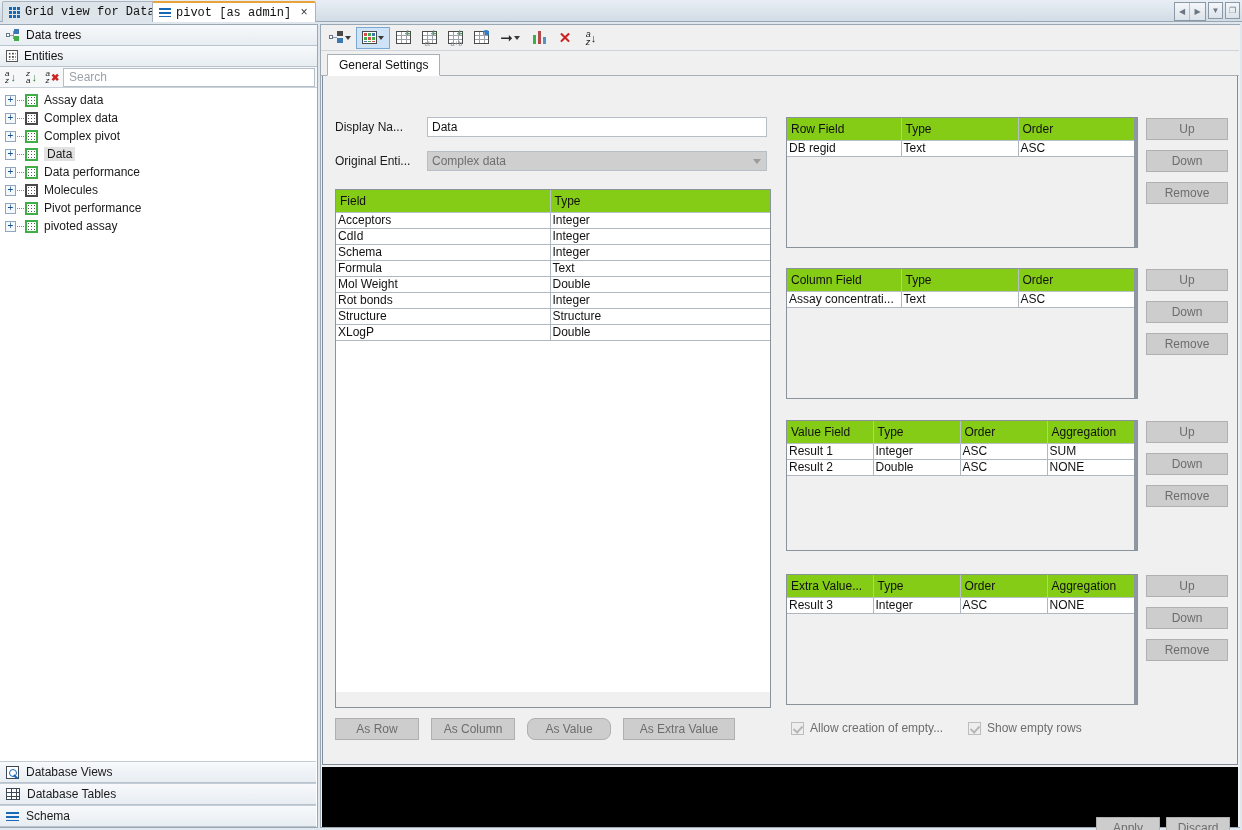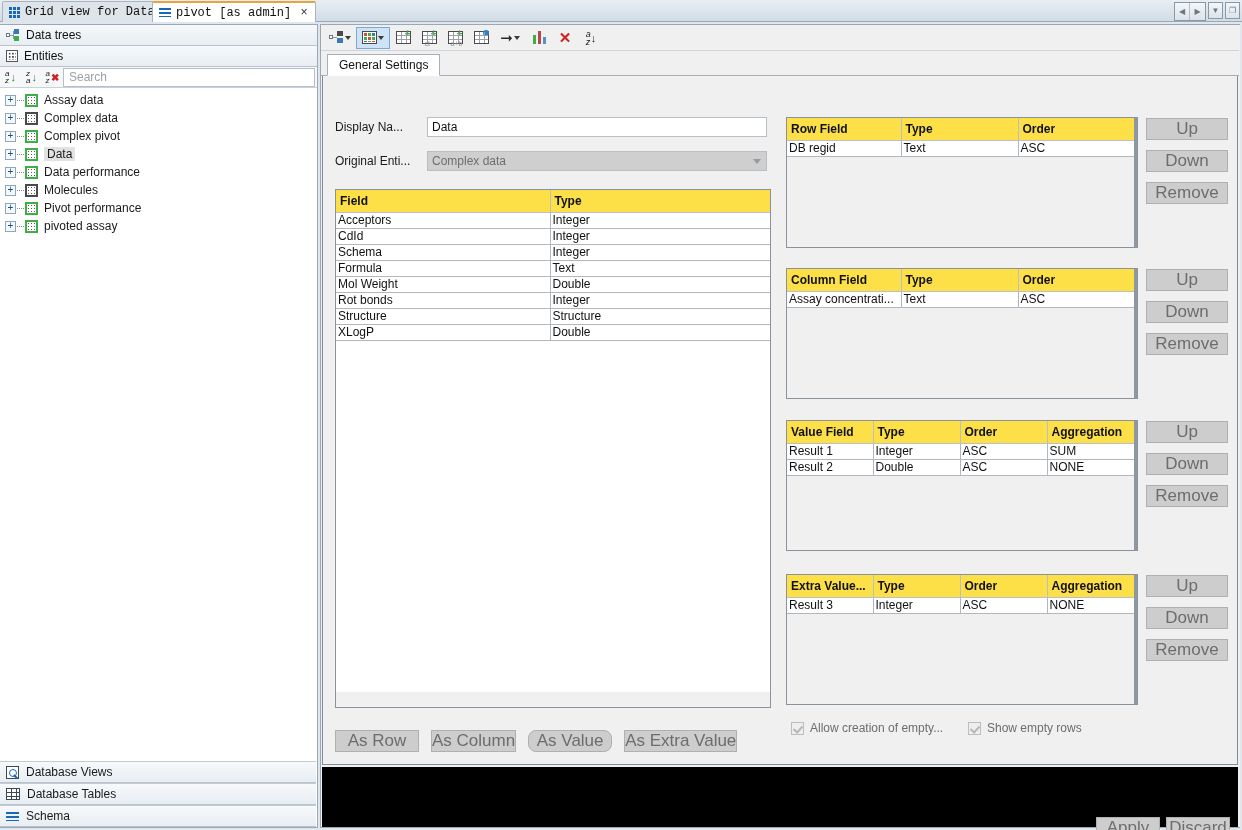--- a/index.html
+++ b/index.html
@@ -315,42 +315,42 @@
     display: flex; align-items: center; justify-content: center;
   }
   .combo-disabled .cbtn .carr {
     width: 0;height: 0;border-left:4px solid transparent;border-right:4px solid transparent;border-top:5px solid #9a9a9a;
   }
 
   
   .tbl-wrap { position: absolute; border: 1px solid #8a939c; background: #f0f0f0; overflow: hidden; }
   table.grid { width: 100%; border-collapse: collapse; table-layout: fixed; }
   table.grid th {
-    background: #fde047; font-weight: bold; text-align: left;
+    background: #84cc16; font-weight: normal; text-align: left;
     font-size: 12px; height: 22px; padding: 0 4px;
     border-right: 1px solid #b9c0c7;
     border-bottom: 1px solid #b9c0c7;
     color: #111;
     white-space: nowrap; overflow: hidden;
   }
   table.grid th:last-child { border-right: none; }
   table.grid td {
     background: #fff; font-size: 12px; height: 16px; padding: 0 1px 0 2px;
     border-right: 1px solid #b0b7be;
     border-bottom: 1px solid #b0b7be;
     color: #111; white-space: nowrap; overflow: hidden;
   }
   table.grid td:last-child { border-right: none; }
 
   .btn {
     height: 22px; min-width: 72px;
     background: #cdcdcd;
     border: 1px solid #b0b0b0;
     color: #6d6d6d;
-    font-size: 17px;
+    font-size: 12px;
     font-family: "Liberation Sans", sans-serif;
     display: flex; align-items: center; justify-content: center;
     cursor: default;
   }
   .sidebtn { position: absolute; width: 82px; height: 22px; }
 
   .cb-row { position: absolute; display: flex; align-items: center; font-size: 12px; color: #6d6d6d; }
   .cbox {
     width: 13px; height: 13px; border: 1px solid #bdbdbd; background: #eee;
     margin-right: 6px; position: relative; flex: none;
@@ -730,21 +730,21 @@
                 <td style="background: rgb(255, 255, 255); border-right: none; border-bottom: none;">&nbsp;</td>
               </tr>
               <tr>
                 <td style="background: rgb(255, 255, 255); border-right: none; border-bottom: none;">&nbsp;</td>
                 <td style="background: rgb(255, 255, 255); border-right: none; border-bottom: none;">&nbsp;</td>
               </tr>
             </tbody>
         </table>
       </div>
 
-      <div id="assign-buttons" style="position:absolute; left:12px; top:642px; display:flex; gap:12px;margin-top:12px;">
+      <div id="assign-buttons" style="position:absolute; left:12px; top:642px; display:flex; gap:12px;">
           <div class="btn" style="min-width: 84px;">As Row</div>
           <div class="btn" style="min-width: 84px;">As Column</div>
           <div class="btn" style="min-width: 84px; border-radius: 8px;">As Value</div>
           <div class="btn" style="min-width: 112px;">As Extra Value</div>
         </div>
 
       <div class="tbl-wrap" style="left:463px; top:41px; width:352px; height:131px;">
         <table class="grid" id="rowfield-table">
           <colgroup>
               <col style="width:114px">

